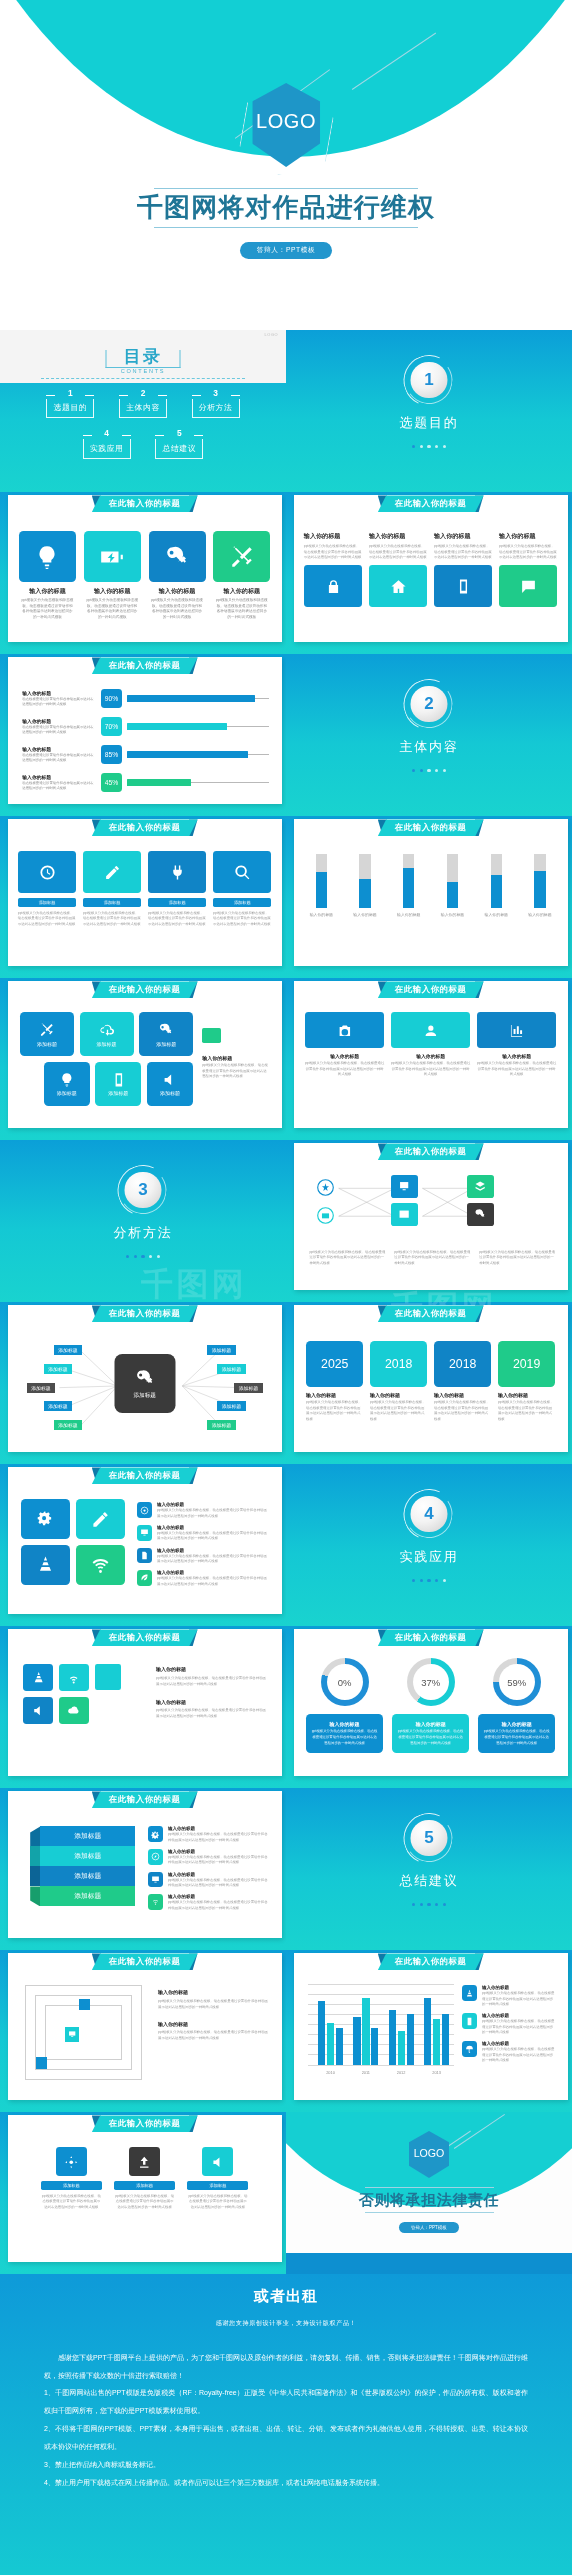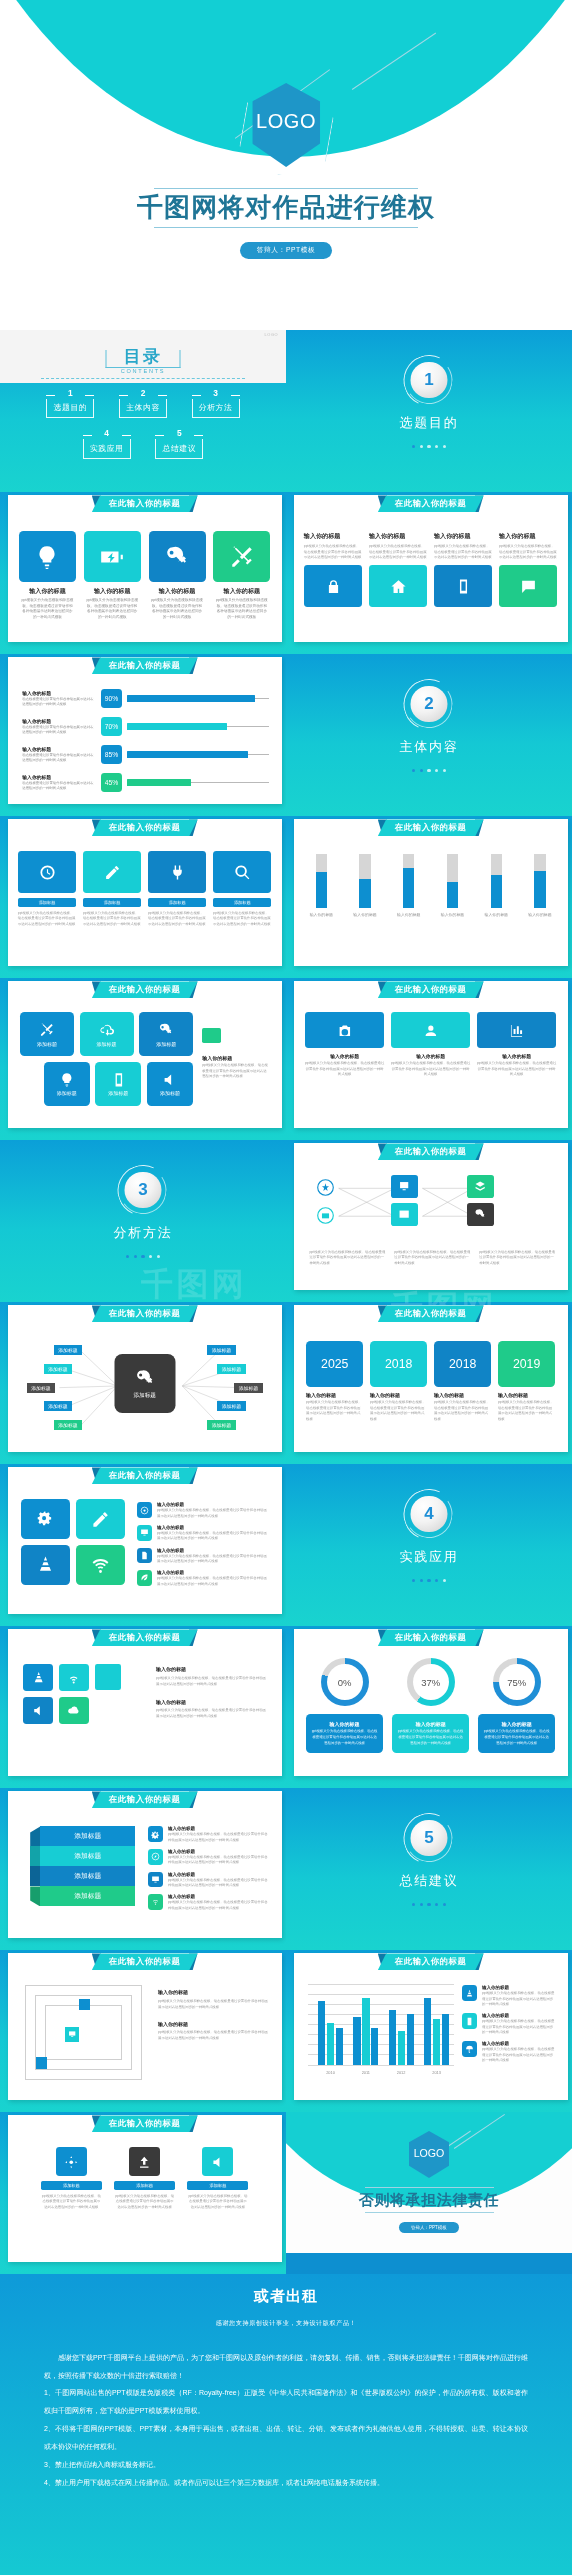--- a/index.html
+++ b/index.html
@@ -941,21 +941,21 @@
             <div class="donut" style="background:conic-gradient(#17cdd4 0% 60%, #d8d8d8 60% 100%)">
               <span>37%</span>
               </div>
             <div class="dbox c-cyan">
               <h5>输入你的标题</h5>
               <p>ppt模板又分为动态模板和静态模板。动态模板是通过设置动作和各种动画展示达到表达思想同步的一种时尚式模板</p>
             </div>
           </div>
           <div class="dcol">
             <div class="donut" style="background:conic-gradient(#1f8fd6 0% 75%, #d8d8d8 75% 100%)">
-              <span>75%</span>
+              <span>59%</span>
               </div>
             <div class="dbox c-blue">
               <h5>输入你的标题</h5>
               <p>ppt模板又分为动态模板和静态模板。动态模板是通过设置动作和各种动画展示达到表达思想同步的一种时尚式模板</p>
             </div>
           </div>
         </div>
       </div>
     </div>
 

